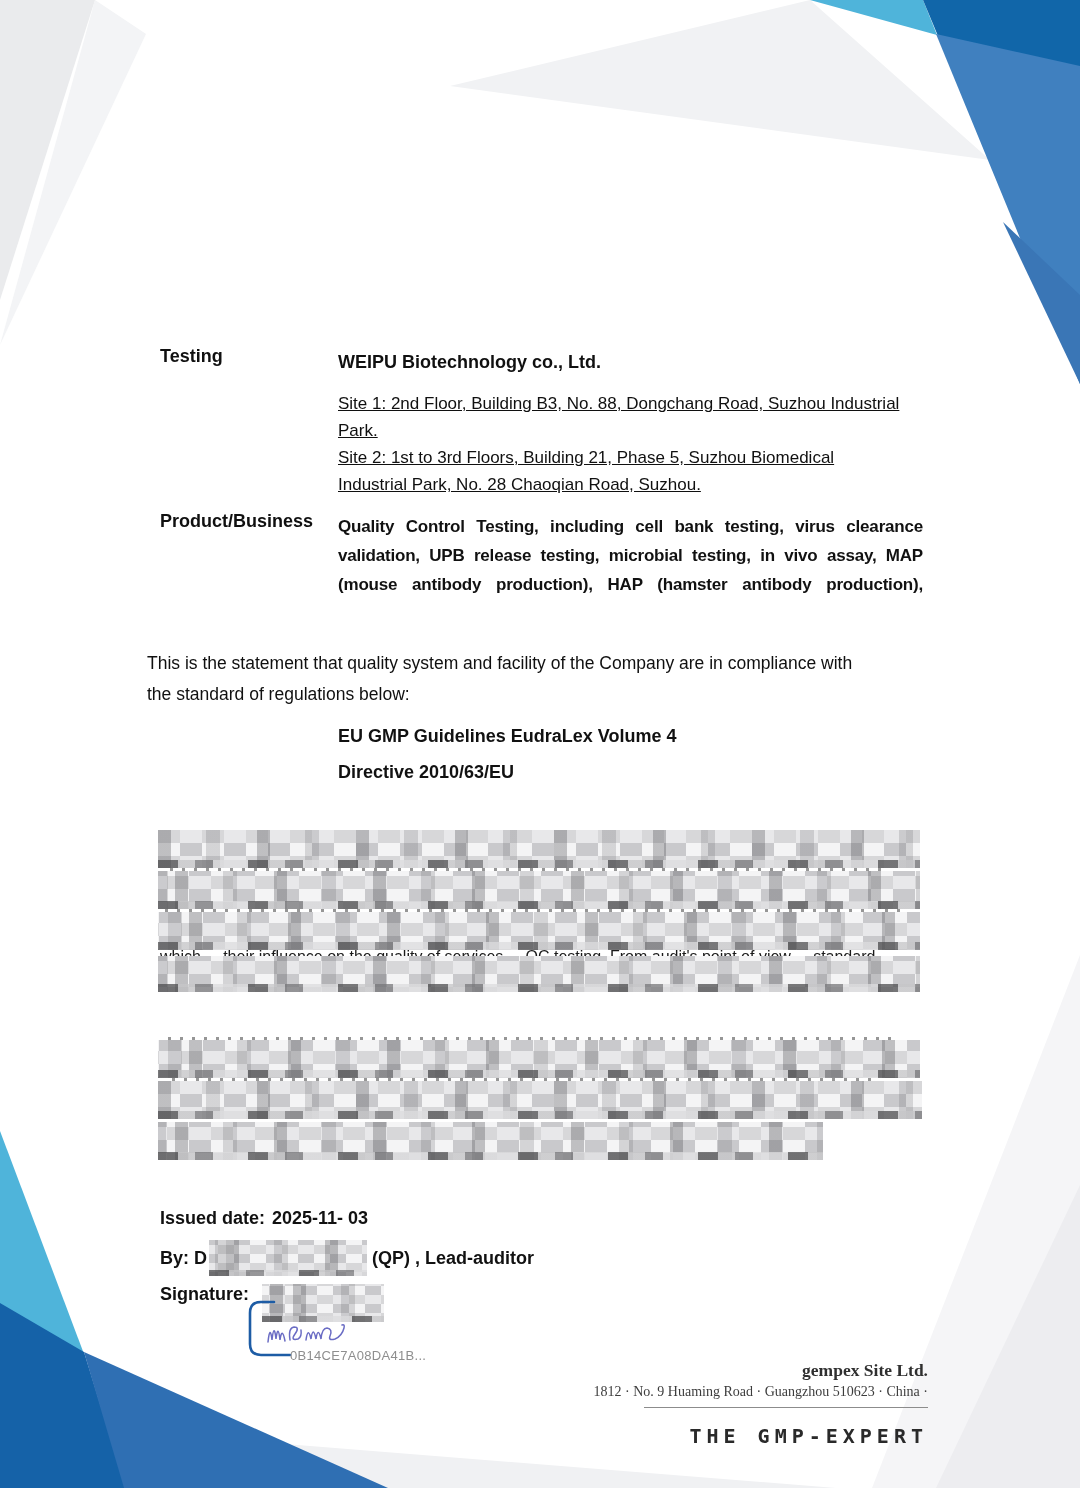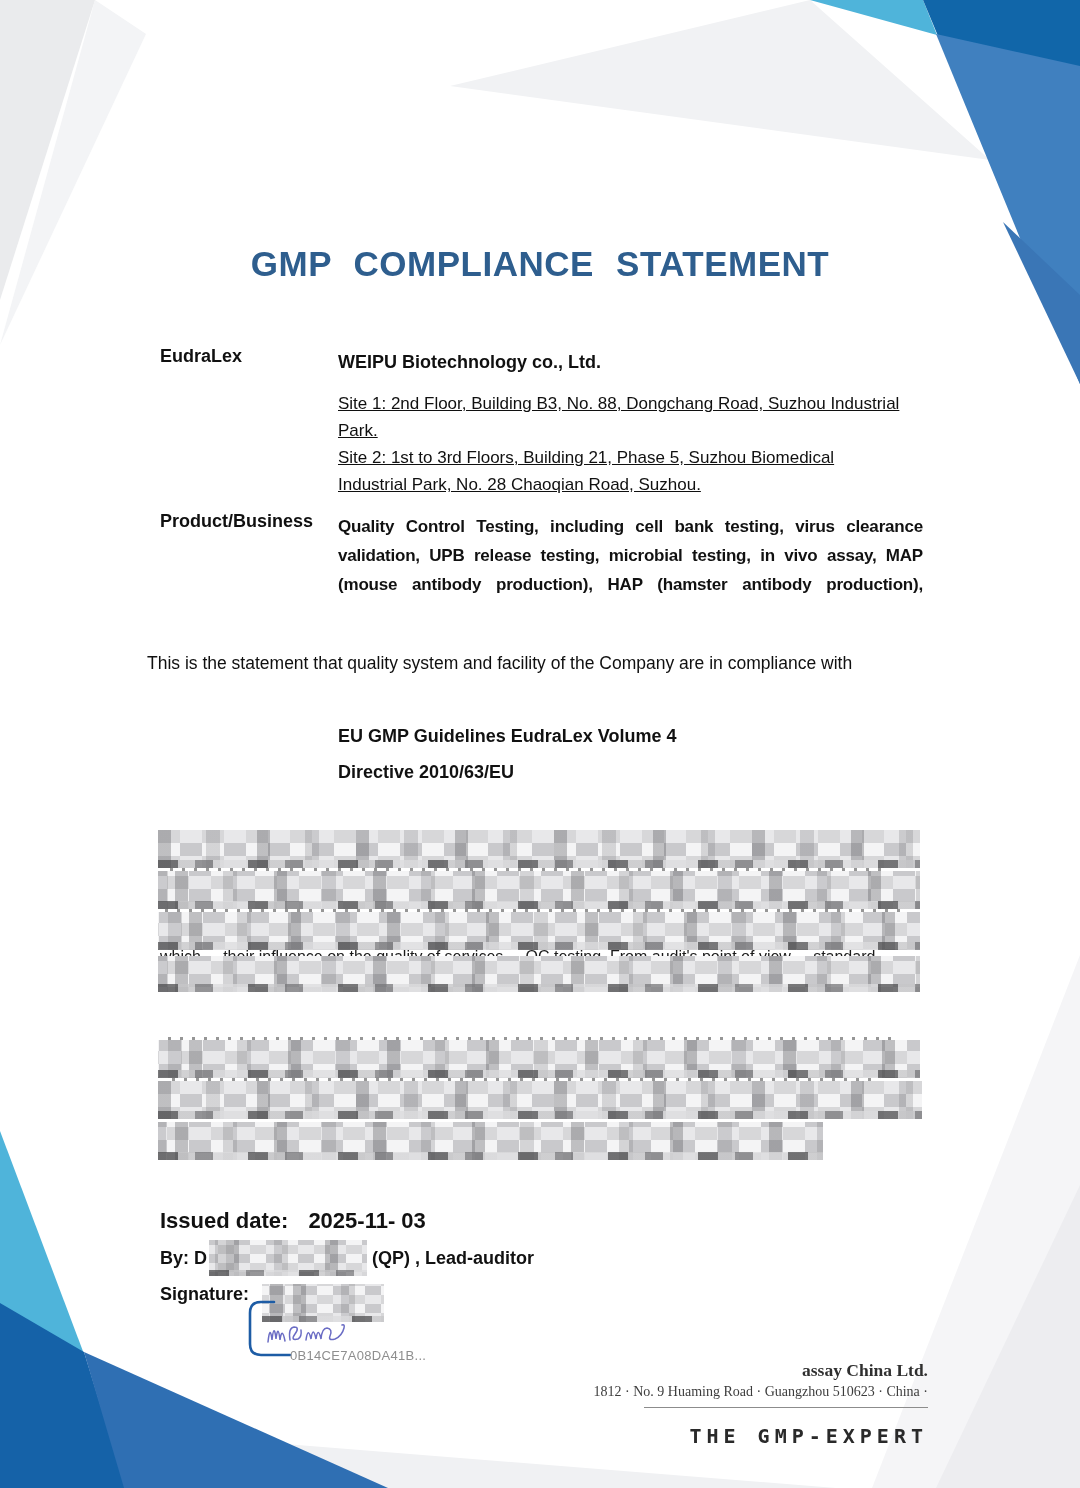--- a/index.html
+++ b/index.html
@@ -27,21 +27,21 @@
   .mosaic::after{content:"";position:absolute;left:0;right:0;bottom:0;height:8px;opacity:.75;
     background:repeating-linear-gradient(90deg,#4e4e50 0 20px,#c6c6c8 20px 37px,#77777a 37px 55px,#dcdcde 55px 90px);}
   .mosaic.m2{background-position:17px 0,9px 5px;}
   .mosaic.m3{background-position:31px 0,23px 11px;}
   .mosaic.small{background-size:auto,32px 18px;}
   .mosaic.small::after{height:6px;}
   .fragdots{position:absolute;height:3px;opacity:.65;
     background:repeating-linear-gradient(90deg,rgba(25,25,25,.7) 0 3px,transparent 3px 12px);}
   .fragtext{position:absolute;height:9px;overflow:hidden;white-space:nowrap;
     font-size:16px;line-height:20px;color:#1a1a1a;}
-  .issued{display:flex;gap:20px;font-size:22px;font-weight:700;}
+  .issued{display:flex;gap:7px;font-size:18px;font-weight:700;}
   .byline{display:flex;align-items:center;font-size:18px;font-weight:700;}
   .byline .inmosaic{position:relative;width:158px;height:36px;margin:0 5px 0 2px;display:inline-block;}
   .sigcode{font-size:13px;color:#8e8e8e;letter-spacing:.3px;}
   .footer{position:absolute;right:152px;top:1360px;width:440px;text-align:right;}
   .f-company{font-family:"Liberation Serif",serif;font-weight:700;font-size:17.5px;color:#2f2f2f;}
   .f-address{font-family:Liberation Serif, serif;font-size:14px;color:#3c3c3c;margin-top:3px;}
   .f-rule{width:284px;border-top:1.5px solid #8c8c8c;margin:7px 0 0 auto;height:0;}
   .f-tagline{font-family:"DejaVu Sans Mono",monospace;font-weight:700;font-size:20px;
              letter-spacing:5px;color:#2a2a2a;margin-top:16px;}
 </style>
@@ -59,40 +59,40 @@
     <polygon points="112,1430 836,1488 112,1488" fill="#f0f1f3"></polygon>
     <polygon points="810,0 923,0 937,35" fill="#4fb4da"></polygon>
     <polygon points="923,0 1080,0 1080,67 938,36" fill="#1166a9"></polygon>
     <polygon points="936,34 1080,66 1080,384" fill="#4080bf"></polygon>
     <polygon points="1003,222 1080,295 1080,384" fill="#3a76b6"></polygon>
     <polygon points="0,1131 84,1354 0,1307" fill="#4fb4da"></polygon>
     <polygon points="0,1303 84,1352 126,1488 0,1488" fill="#1562a8"></polygon>
     <polygon points="84,1352 388,1488 124,1488" fill="#2f6fb3"></polygon>
   </svg>
 
-  <div class="title">GMP COMPLIANCE STATEMENT</div>
 
-  <div class="abs label" style="left:160px;top:346px;">EudraLex</div>
+  <div class="abs label" style="left:160px;top:346px;">Testing</div>
   <div class="abs val bold" style="left:338px;top:352px;font-size:18px;">WEIPU Biotechnology co., Ltd.</div>
   <div class="abs val addr" style="left:338px;top:390px;width:600px;">
     <div>Site 1: 2nd Floor, Building B3, No. 88, Dongchang Road, Suzhou Industrial</div>
     <div>Park.</div>
     <div>Site 2: 1st to 3rd Floors, Building 21, Phase 5, Suzhou Biomedical</div>
     <div>Industrial Park, No. 28 Chaoqian Road, Suzhou.</div>
   </div>
 
   <div class="abs label" style="left:160px;top:511px;">Product/Business</div>
   <div class="abs plines" style="left:338px;top:512px;">
     <div class="just">Quality Control Testing, including cell bank testing, virus clearance</div>
     <div class="just">validation, UPB release testing, microbial testing, in vivo assay, MAP</div>
     <div class="just">(mouse antibody production), HAP (hamster antibody production),</div>
   </div>
 
   <div class="abs stmt" style="left:147px;top:648px;width:780px;">
     <div>This is the statement that quality system and facility of the Company are in compliance with</div>
+    <div>the standard of regulations below:</div>
   </div>
   <div class="abs reg" style="left:338px;top:726px;">EU GMP Guidelines EudraLex Volume 4</div>
   <div class="abs reg" style="left:338px;top:762px;">Directive 2010/63/EU</div>
 
   <div class="mosaic" style="left:158px;top:830px;width:762px;height:38px;"></div>
   <div class="fragdots" style="left:170px;top:868px;width:720px;"></div>
   <div class="mosaic m2" style="left:158px;top:871px;width:762px;height:38px;"></div>
   <div class="fragdots" style="left:165px;top:909px;width:735px;"></div>
   <div class="mosaic m3" style="left:158px;top:912px;width:762px;height:38px;"></div>
   <div class="fragtext" style="left:160px;top:947px;width:758px;">which ... their influence on the quality of services ... QC testing. From audit's point of view ... standard</div>
@@ -120,19 +120,19 @@
   <div class="mosaic small m3" style="left:262px;top:1284px;width:122px;height:38px;"></div>
   <svg class="abs" style="left:244px;top:1296px;" width="52" height="66" viewBox="0 0 52 66">
     <path d="M30,6 L17,6 Q6,6 6,17 L6,48 Q6,59 17,59 L46,59" fill="none" stroke="#1d5ca5" stroke-width="2.6" stroke-linecap="round"></path>
   </svg>
   <svg class="abs" style="left:262px;top:1318px;" width="95" height="30" viewBox="0 0 95 30">
     <path d="M6,24 Q8,6 10,22 Q12,4 14,21 Q16,5 18,22 Q20,8 23,23 M28,22 Q26,10 32,9 Q38,9 33,16 Q28,23 36,21 Q40,19 39,12 M44,22 Q46,8 49,21 Q51,7 54,21 Q56,8 59,21 Q60,10 65,10 Q71,11 68,18 Q66,23 73,21 Q80,18 82,10 Q83,6 80,7" fill="none" stroke="#6a6cc4" stroke-width="1.5" stroke-linecap="round"></path>
   </svg>
   <div class="abs sigcode" style="left:290px;top:1348px;">0B14CE7A08DA41B...</div>
 
   <div class="footer">
-    <div class="f-company">assay China Ltd.</div>
+    <div class="f-company">gempex Site Ltd.</div>
     <div class="f-address">1812 · No. 9 Huaming Road · Guangzhou 510623 · China ·</div>
     <div class="f-rule"></div>
     <div class="f-tagline">THE GMP-EXPERT</div>
   </div>
 
 </div>
 
 </body></html>

